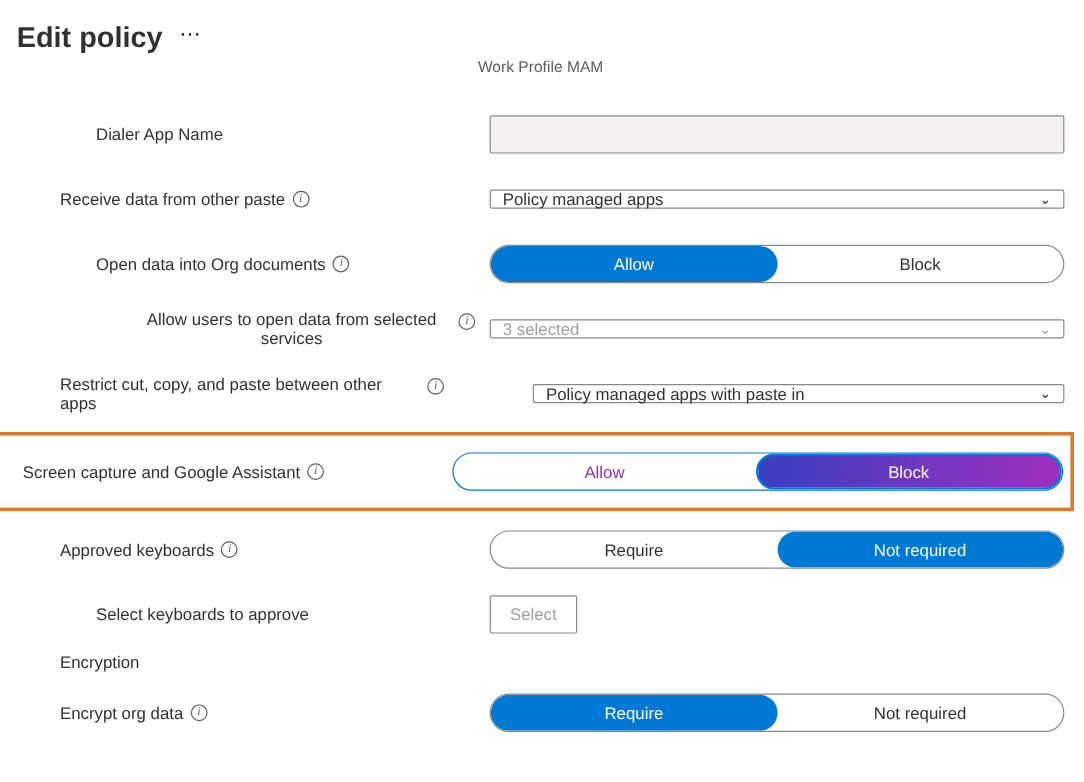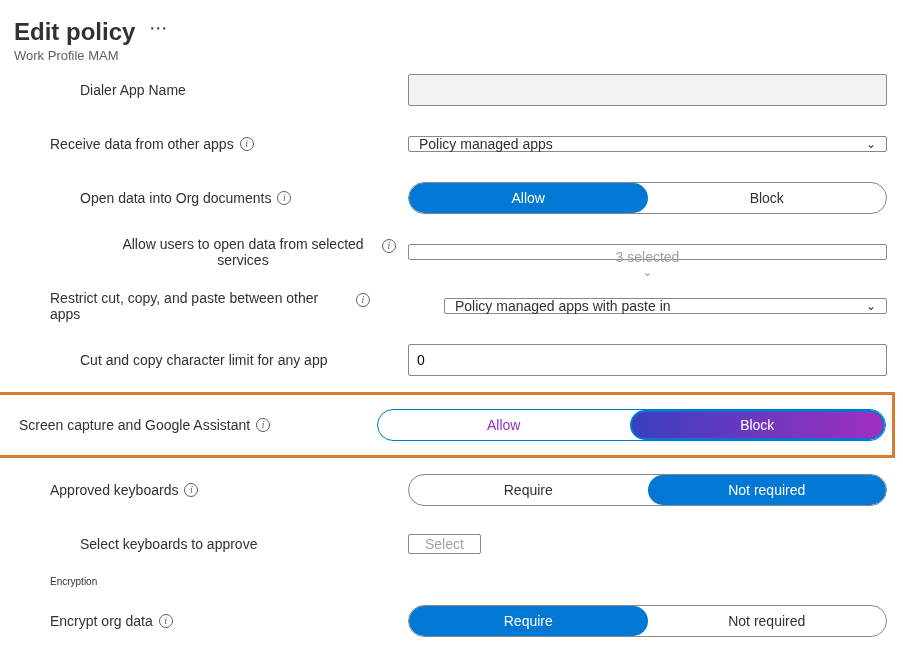--- a/index.html
+++ b/index.html
@@ -7,21 +7,21 @@
     font-family: "Segoe UI", Arial, sans-serif;
     font-size: 14px;
     color: #323130;
     background: #fff;
     width: 903px;
     height: 652px;
     padding: 18px 16px 12px 14px;
   }
   .header-row { display: flex; align-items: center; gap: 14px; }
   .page-title { font-size: 24px; font-weight: 600; }
-  .page-sub { font-size: 13px; color: #605e5c; margin-top: 2px; margin-bottom: 5px; }
+  .page-sub { font-size: 13px; color: #605e5c; margin-top: 2px; margin-bottom: 27px; text-align: center; }
   .form-area { padding-left: 36px; }
   .form-row {
     display: flex;
     align-items: center;
     min-height: 44px;
     margin-bottom: 10px;
   }
   .label-col {
     width: 358px;
     display: flex;
@@ -51,21 +51,21 @@
     border: 1px solid #8a8886; border-radius: 2px;
     padding: 4px 8px; font-size: 14px; background: #fff;
   }
   .text-input.disabled { background: #f3f2f1; color: #a19f9d; }
   .dropdown {
     width: 100%; height: 16px;
     border: 1px solid #8a8886; border-radius: 2px;
     padding: 4px 10px; display:flex; align-items:center; justify-content:space-between;
     background: #fff; cursor: pointer;
   }
-  .dropdown.disabled { color: #a19f9d; cursor: default; flex-direction: column; }
+  .dropdown.disabled { color: #a19f9d; cursor: default; }
   .chevron { font-size: 12px; color: #323130; }
   .dropdown.disabled .chevron { color: #a19f9d; }
   .pill-group {
     width: 100%; height: 32px;
     border: 1px solid #8a8886; border-radius: 16px;
     display: flex; overflow: hidden; background: #fff;
   }
   .pill {
     flex: 1; display:flex; align-items:center; justify-content:center;
     font-size: 14px; cursor: pointer;
@@ -84,24 +84,24 @@
     position: relative;
     border: 3px solid #d97b2e;
     padding: 8px 6px;
     margin-left: -50px;
     margin-right: -8px;
     margin-bottom: 10px;
   }
   .highlight-row .form-row { margin-bottom: 0; }
   .highlight-row .label-col { padding-left: 46px; width: 404px; }
   .section-head {
-    font-size: 10px; color: #323130; margin: 10px 0 12px 0;
+    font-size: 14px; color: #323130; margin: 10px 0 12px 0;
   }
   .btn-secondary {
-    height: 20px; padding: 0 16px;
+    height: 32px; padding: 0 16px;
     border: 1px solid #8a8886; border-radius: 2px;
     background: #fff; color: #605e5c; cursor: pointer;
     font-size: 14px;
   }
   .btn-secondary.disabled { color: #a19f9d; cursor: default; }
 </style>
 </head>
 <body>
 
 <div class="header-row">
@@ -116,21 +116,21 @@
     <div class="label-col indent-1">
       <span class="label-text">Dialer App Name</span>
     </div>
     <div class="control-col">
       <input class="text-input disabled" disabled="" value="" style="">
     </div>
   </div>
 
   <div class="form-row">
     <div class="label-col">
-      <span class="label-text">Receive data from other apps</span>
+      <span class="label-text">Receive data from other paste</span>
       <span class="info-icon">i</span>
     </div>
     <div class="control-col">
       <div class="dropdown">
         <span>Policy managed apps</span>
         <span class="chevron">⌄</span>
       </div>
     </div>
   </div>
 
@@ -166,28 +166,20 @@
       <span class="info-icon" style="margin-top:3px;">i</span>
     </div>
     <div class="control-col" style="align-items:flex-start;padding-left:36px;">
       <div class="dropdown">
         <span>Policy managed apps with paste in</span>
         <span class="chevron">⌄</span>
       </div>
     </div>
   </div>
 
-  <div class="form-row">
-    <div class="label-col indent-1">
-      <span class="label-text">Cut and copy character limit for any app</span>
-    </div>
-    <div class="control-col">
-      <input class="text-input" value="0" style="">
-    </div>
-  </div>
 
 </div>
 
 <div class="highlight-row">
   <div class="form-row">
     <div class="label-col">
       <span class="label-text">Screen capture and Google Assistant</span>
       <span class="info-icon">i</span>
     </div>
     <div class="control-col">

